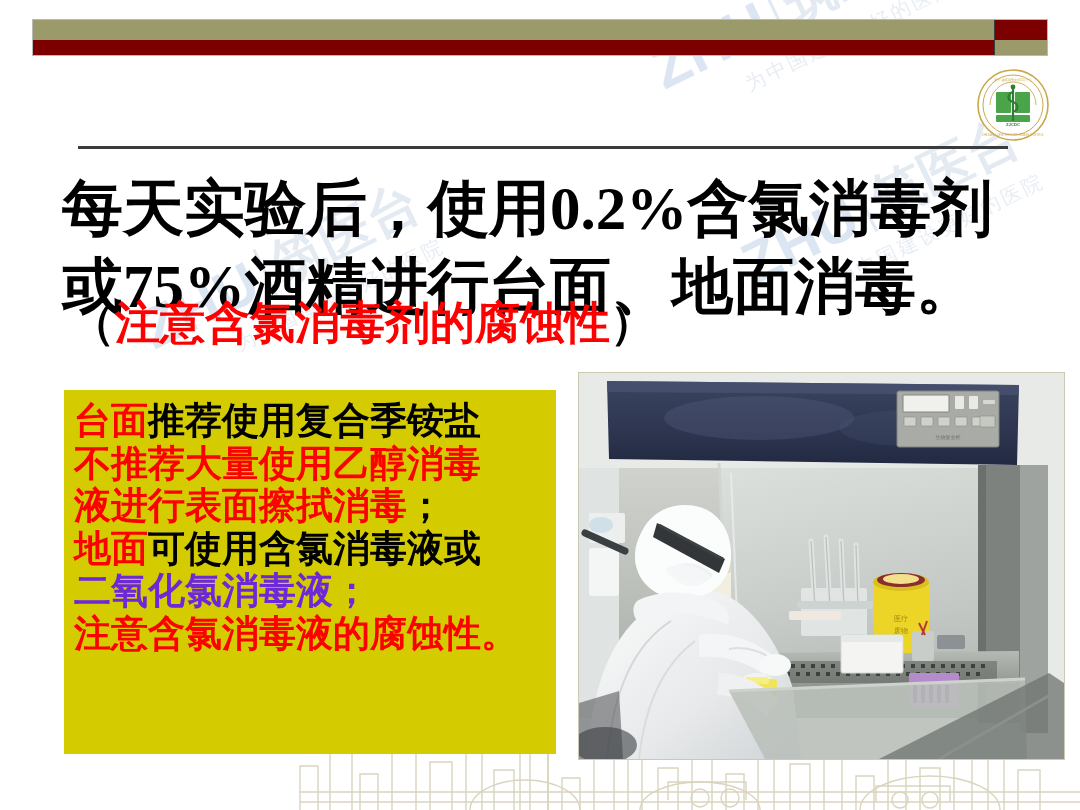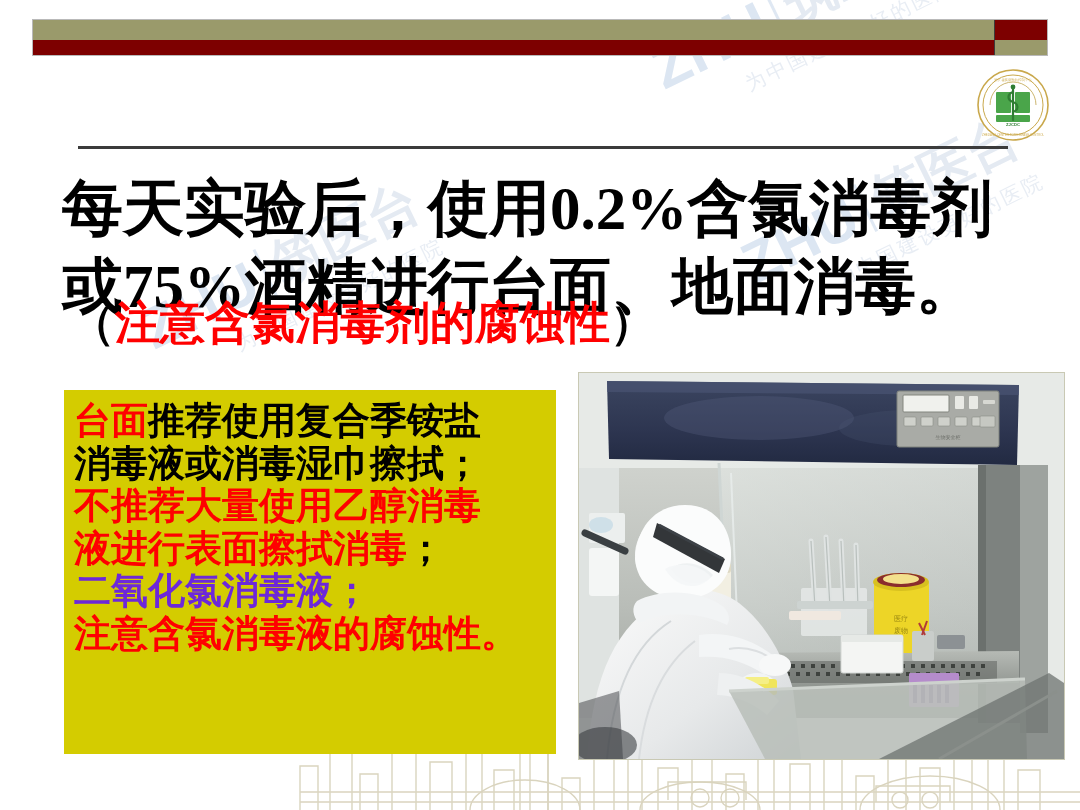--- a/index.html
+++ b/index.html
@@ -278,23 +278,23 @@
   </div>
 
   <div class="title-rule"></div>
 
   <div class="body-para">每天实验后，使用0.2%含氯消毒剂或75%酒精进行台面、地面消毒。</div>
 
   <div class="note-line"><span>（</span><span class="red">注意含氯消毒剂的腐蚀性</span><span>）</span></div>
 
   <div class="callout" id="callout">
       <div class="line"><span style="color: rgb(255, 0, 0);">台面</span><span style="color: rgb(0, 0, 0);">推荐使用复合季铵盐</span></div>
-      <div class="line"><span style="color: rgb(0, 0, 0);">消毒液或消毒湿巾擦拭；</span></div>
       <div class="line"><span style="color: rgb(255, 0, 0);">不推荐大量使用乙醇消毒</span></div>
       <div class="line"><span style="color: rgb(255, 0, 0); text-align: center;">液进行表面擦拭消毒</span><span style="color: rgb(0, 0, 0);">；</span></div>
+      <div class="line"><span style="color: rgb(255, 0, 0);">地面</span><span style="color: rgb(0, 0, 0);">可使用含氯消毒液或</span></div>
       <div class="line"><span style="color: #6d28d9;">二氧化氯消毒液；</span></div>
       <div class="line"><span style="color: rgb(255, 0, 0); margin-top: 8px;">注意含氯消毒液的腐蚀性。</span></div>
     </div>
 
   <div class="photo">
     <svg width="485" height="386" viewBox="0 0 485 386" xmlns="http://www.w3.org/2000/svg">
       <defs>
         <linearGradient id="backwall" x1="0" y1="0" x2="0" y2="1">
           <stop offset="0%" stop-color="#cfd2cd"></stop>
           <stop offset="55%" stop-color="#b9bdb8"></stop>

